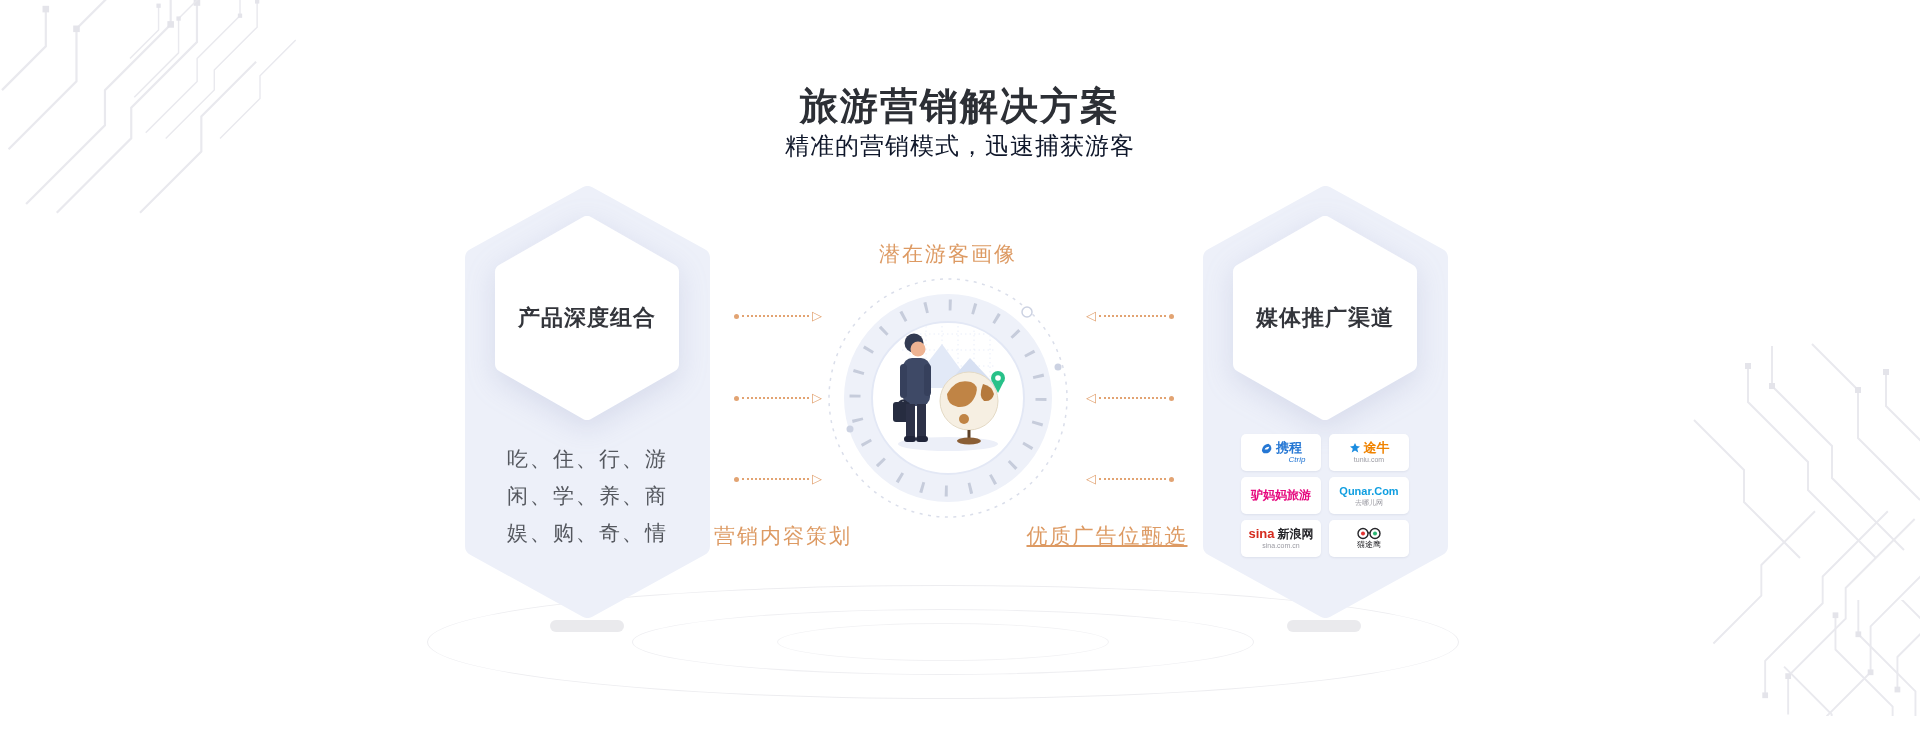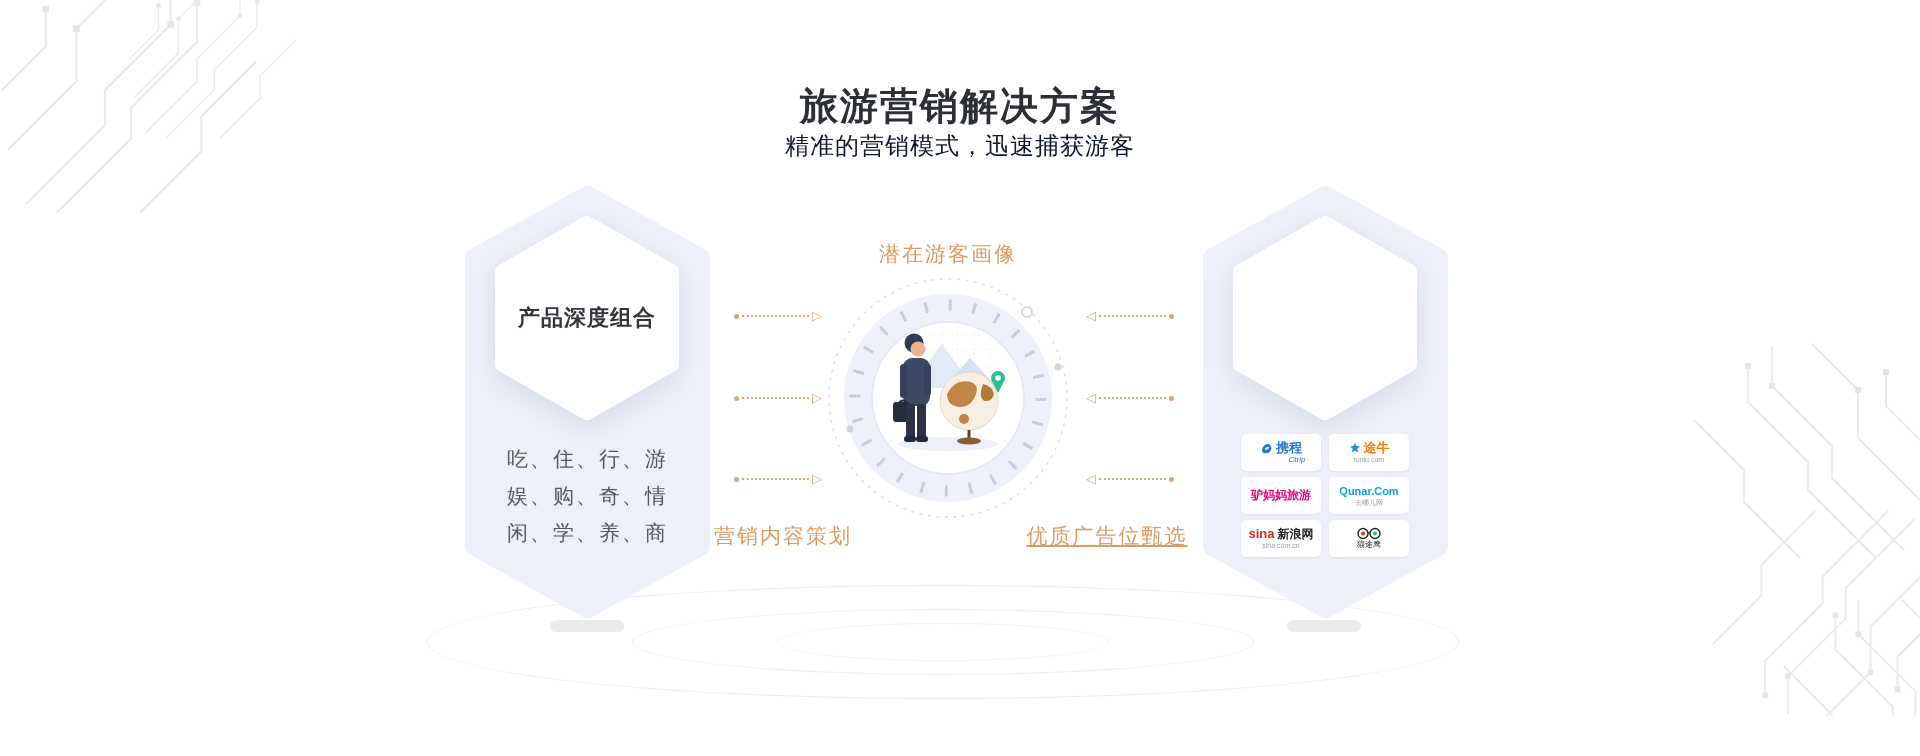--- a/index.html
+++ b/index.html
@@ -121,32 +121,33 @@
   <div class="card card-left">
     <svg class="hex-bg" width="245" height="432" viewBox="0 0 245 432">
       <polygon points="122.5,10 235,72 235,360 122.5,422 10,360 10,72" fill="#edf0f9" stroke="#edf0f9" stroke-width="20" stroke-linejoin="round"></polygon>
     </svg>
     <svg class="hex-white" width="184" height="204" viewBox="0 0 184 204">
       <polygon points="92,8 176,56 176,148 92,196 8,148 8,56" fill="#ffffff" stroke="#ffffff" stroke-width="16" stroke-linejoin="round"></polygon>
     </svg>
     <div class="hex-title">产品深度组合</div>
     <div class="card-lines">
       <div>吃、住、行、游</div>
+      <div>闲、学、养、商</div>
       <div>娱、购、奇、情</div>
-      <div>闲、学、养、商</div>
     </div>
   </div>
 
   <div class="card card-right">
     <svg class="hex-bg" width="245" height="432" viewBox="0 0 245 432">
       <polygon points="122.5,10 235,72 235,360 122.5,422 10,360 10,72" fill="#edf0f9" stroke="#edf0f9" stroke-width="20" stroke-linejoin="round"></polygon>
     </svg>
     <svg class="hex-white" width="184" height="204" viewBox="0 0 184 204">
       <polygon points="92,8 176,56 176,148 92,196 8,148 8,56" fill="#ffffff" stroke="#ffffff" stroke-width="16" stroke-linejoin="round"></polygon>
     </svg>
+    <div class="hex-title">媒体推广渠道</div>
 
     <div class="logo-grid">
       <div class="logo-tile">
         <div class="lg-row">
           <svg width="13" height="13" viewBox="0 0 14 14">
             <path d="M2 9 Q3 3 9 2 Q13 4 12 8 Q10 13 4 12 Q2 11 2 9 Z" fill="#2577d4"></path>
             <path d="M5 8 Q6 5 10 5 Q9 9 5 8 Z" fill="#fff"></path>
           </svg>
           <span class="ctrip-zh">携程</span>
         </div>

